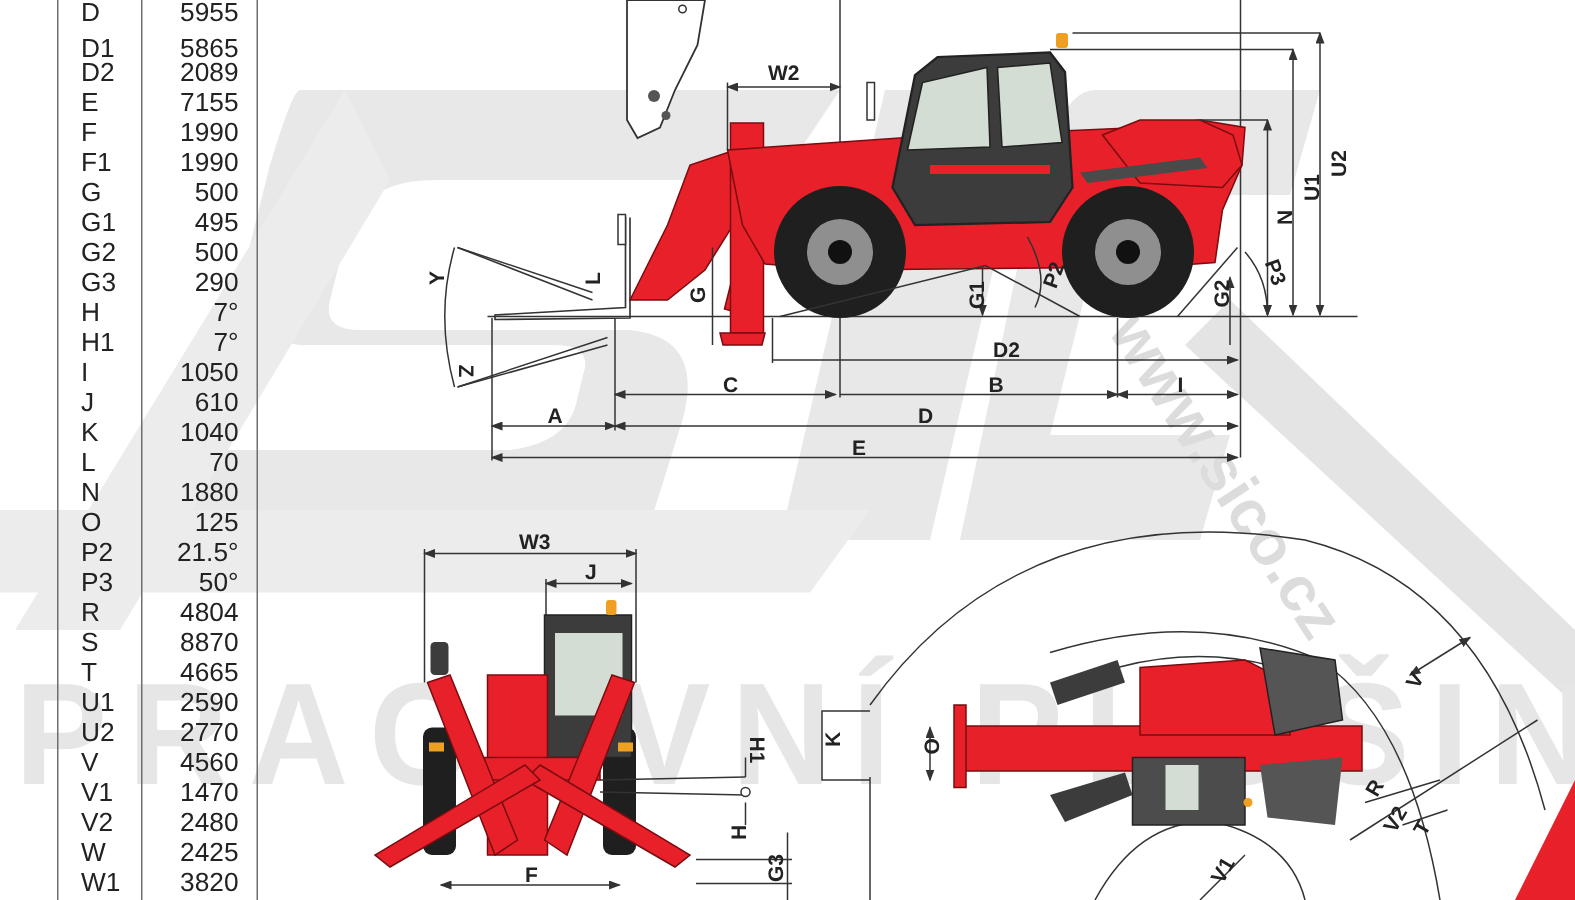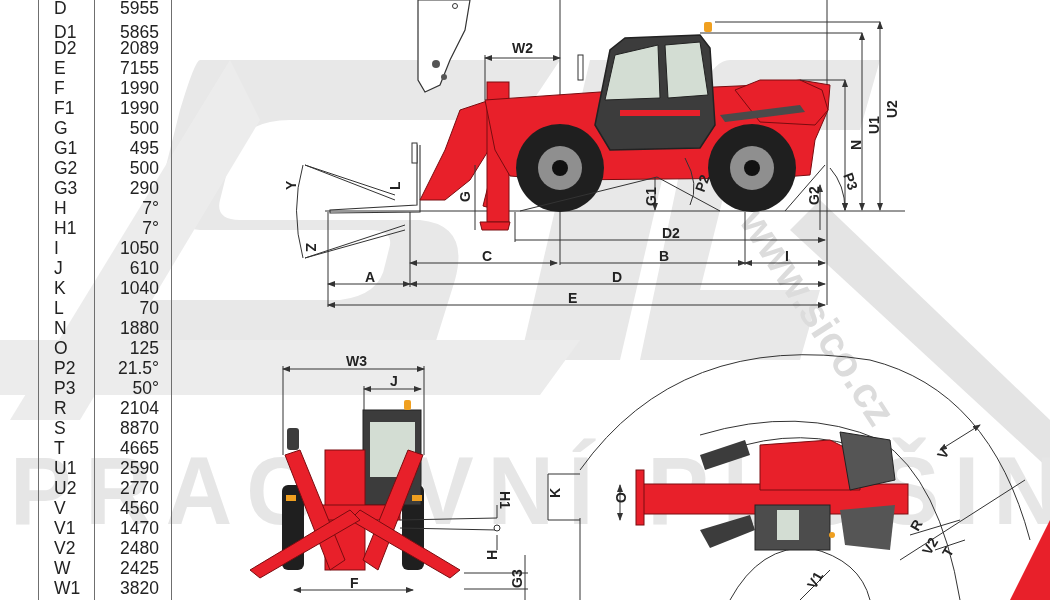--- a/index.html
+++ b/index.html
@@ -320,21 +320,21 @@
   <div class="row" style="top:370px">
       <span class="k">P2</span>
       <span class="v">21.5°</span>
     </div>
   <div class="row" style="top:390px">
       <span class="k">P3</span>
       <span class="v">50°</span>
     </div>
   <div class="row" style="top:410px">
       <span class="k">R</span>
-      <span class="v">2104</span>
+      <span class="v">4804</span>
     </div>
   <div class="row" style="top:430px">
       <span class="k">S</span>
       <span class="v">8870</span>
     </div>
   <div class="row" style="top:450px">
       <span class="k">T</span>
       <span class="v">4665</span>
     </div>
   <div class="row" style="top:470px">

